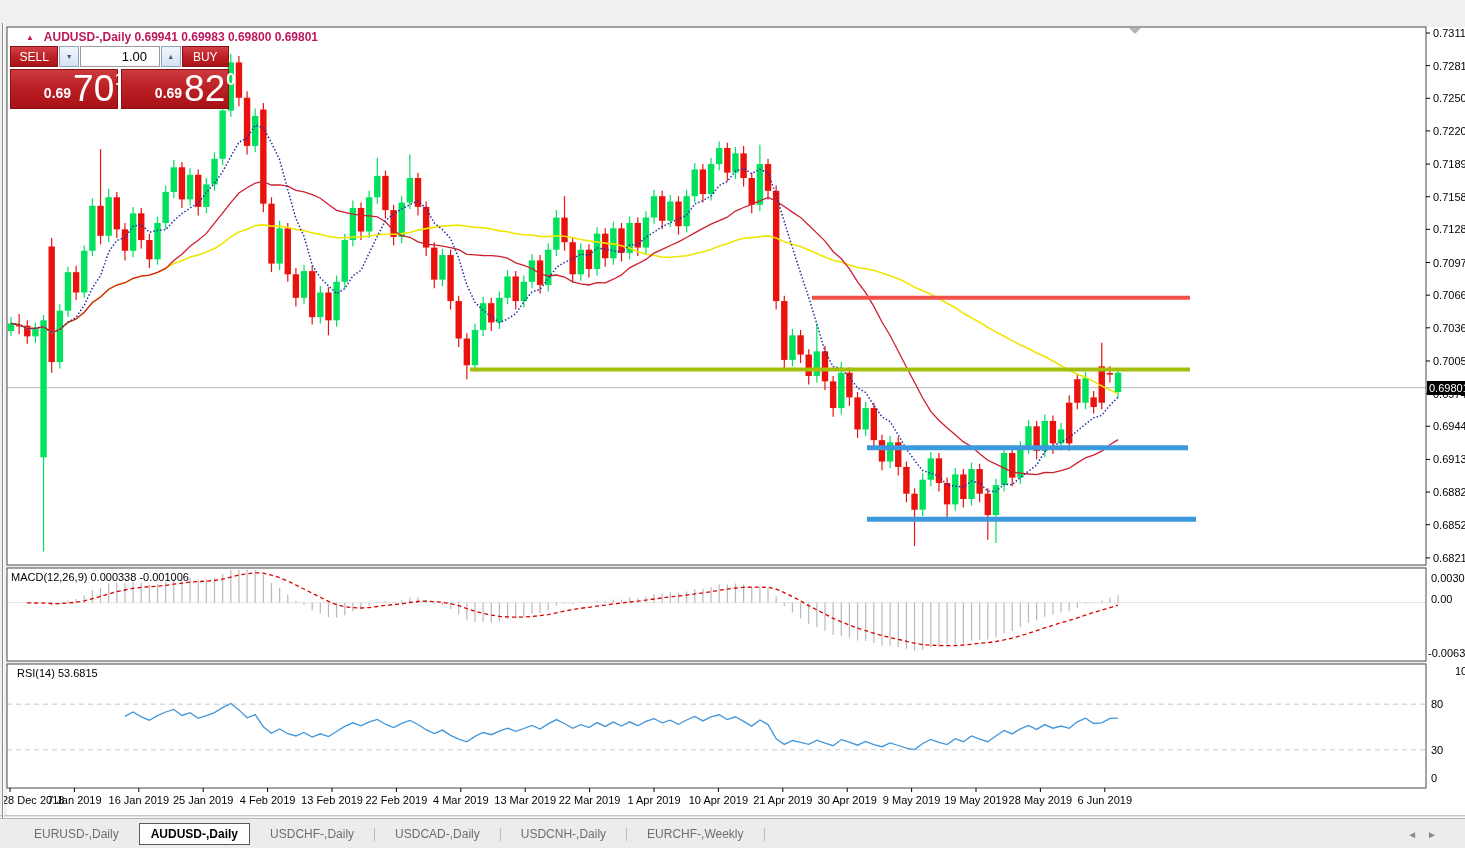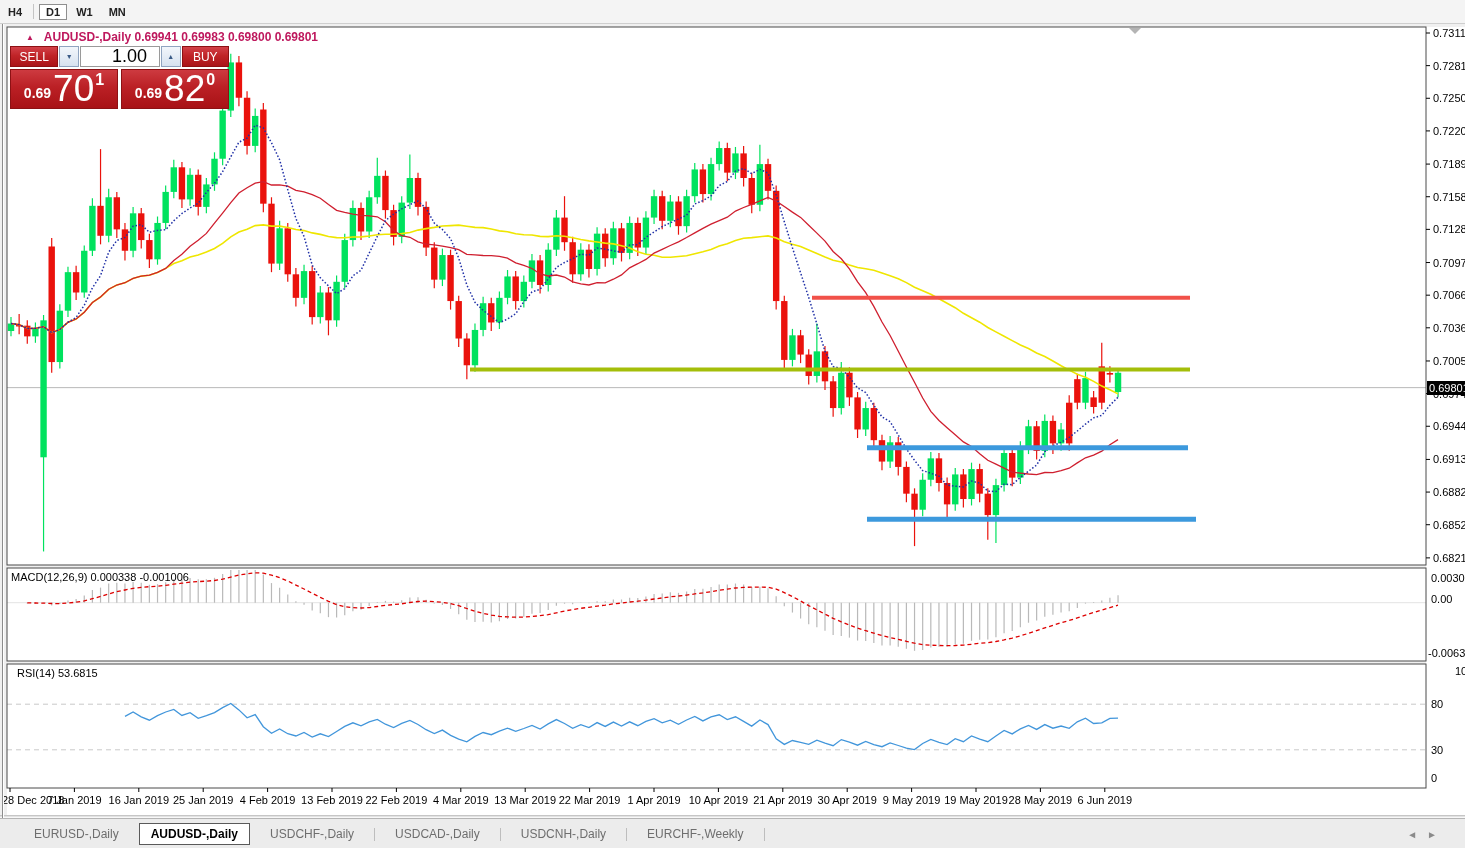--- a/index.html
+++ b/index.html
@@ -17,28 +17,28 @@
   .collapse-tri{font-size:8px;margin-right:7px;position:relative;top:-1px;}
   
   .trade{position:absolute;left:10px;top:46px;width:219px;z-index:6;}
   .trade-row1{display:flex;height:21px;align-items:stretch;justify-content:flex-end;}
   .btn-red{background:linear-gradient(180deg,#d24048 0%,#c02428 45%,#aa1418 100%);
     border:1px solid #8d1114;color:#fff;font-size:12px;display:flex;align-items:center;justify-content:center;}
   .sell-btn{width:50px;}
   .buy-btn{width:49px;}
   .spin{width:19px;background:linear-gradient(180deg,#f2f6fb,#d7e2f0);border:1px solid #8fa4c0;
     color:#3a5a86;font-size:7px;display:flex;align-items:center;justify-content:center;margin:0 1px;}
-  .vol-input{width:66px;border:1px solid #9a9a9a;font-size:18px;text-align:right;padding:0 12px 0 0;
+  .vol-input{width:66px;border:1px solid #9a9a9a;font-size:13px;text-align:right;padding:0 12px 0 0;
     font-family:"Liberation Sans",sans-serif;color:#000;}
   .trade-row2{display:flex;margin-top:2px;height:40px;}
   .px-box{background:linear-gradient(180deg,#cd3a40 0%,#bb2025 45%,#a81216 100%);border:1px solid #8d1114;
     color:#fff;display:flex;align-items:flex-end;justify-content:center;padding-bottom:3px;}
   .px-sell{width:106px;margin-right:3px;}
   .px-buy{width:106px;}
-  .px-small{font-size:14px;font-weight:bold;margin:0 2px 4px 0;}
+  .px-small{font-size:14px;font-weight:bold;margin:0 2px 4px 0;padding-left:40px;}
   .px-big{font-size:37px;line-height:33px;font-weight:normal;}
   .px-sup{font-size:16px;font-weight:bold;margin:0 0 16px 1px;}
   
   .ind-label{position:absolute;z-index:4;font-size:11px;color:#000;}
   .ax-label{position:absolute;z-index:4;font-size:11px;color:#000;}
   
   .price-badge{position:absolute;left:1427px;top:381px;width:38px;height:14px;background:#000;color:#fff;
     font-size:11px;line-height:14px;padding-left:2px;z-index:5;}
   
   .tabbar{position:absolute;left:0;top:818px;width:1465px;height:30px;background:#ececec;
@@ -48,27 +48,20 @@
   .tab-sep{width:1px;height:13px;background:#bdbdbd;}
   .tab-arrows{margin-left:auto;margin-right:18px;color:#8a8a8a;font-size:10px;letter-spacing:10px;}
   
   .lframe{position:absolute;left:2px;top:23px;width:1px;height:795px;background:#8c8c8c;z-index:3;}
   .lframe2{position:absolute;left:3px;top:23px;width:1px;height:795px;background:#ffffff;z-index:3;}
 </style>
 </head>
 <body>
 <div id="stage">
 
-<div class="toolbar">
-  <span class="tf-btn">H4</span>
-  <span class="tb-sep"></span>
-  <span class="tf-btn active">D1</span>
-  <span class="tf-btn">W1</span>
-  <span class="tf-btn">MN</span>
-</div>
 
 <div class="lframe"></div>
 <div class="lframe2"></div>
 
 <svg id="chart-svg" width="1465" height="848">
       <rect x="0" y="23" width="1465" height="795" fill="#f0f0f0"></rect>
       <rect x="7" y="27" width="1419" height="538" fill="#fff"></rect>
       <rect x="7" y="568" width="1419" height="93" fill="#fff"></rect>
       <rect x="7" y="664" width="1419" height="124" fill="#fff"></rect>
       <rect x="1426" y="27" width="39" height="788" fill="#fff"></rect>

